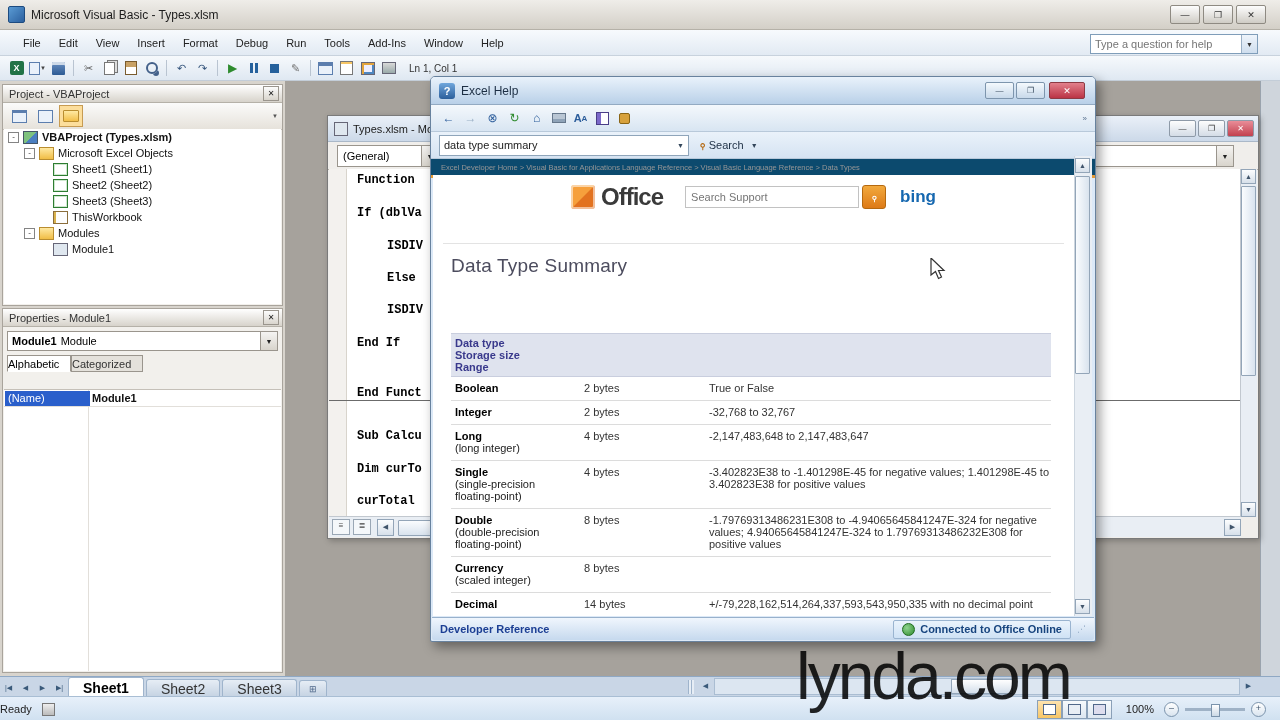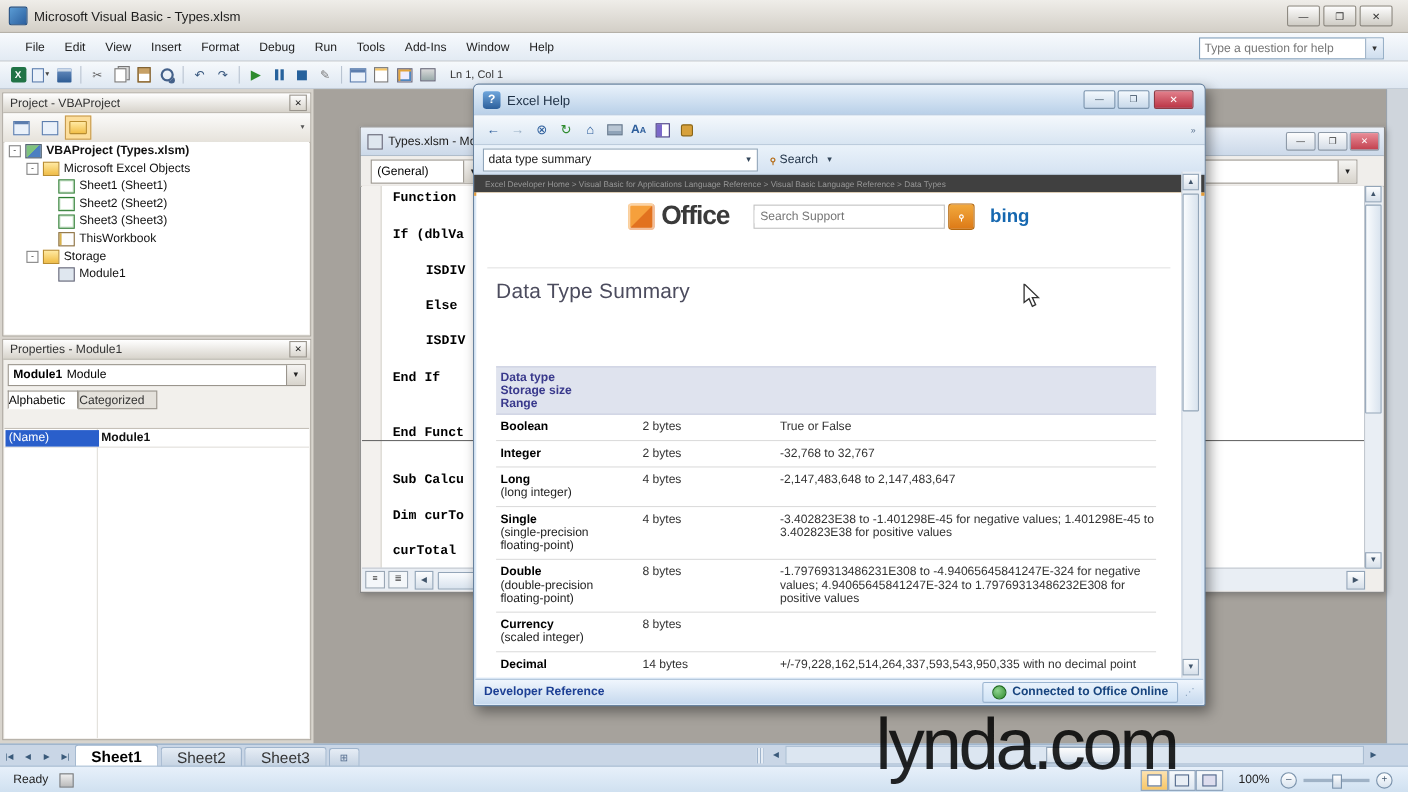--- a/index.html
+++ b/index.html
@@ -77,21 +77,21 @@
   .hmin,.hmax{width:27px;height:15px;border:1px solid #7d95ad;border-radius:2px;background:linear-gradient(#f4f9fd,#c8d9ea);font-size:8px;color:#33465a;display:flex;align-items:center;justify-content:center;margin-left:2px;}
   .hclose{width:34px;height:15px;border:1px solid #8c3a44;border-radius:2px;background:linear-gradient(#e2808c,#bb3445);color:#fff;font-size:9px;display:flex;align-items:center;justify-content:center;margin-left:4px;}
   .helptools{height:26px;background:linear-gradient(#f4f8fc,#d8e5f2);border-bottom:1px solid #b8c9da;display:flex;align-items:center;padding:0 8px;}
   .hti{width:19px;height:18px;display:flex;align-items:center;justify-content:center;font-size:12px;margin-right:3px;color:#2c5d9b;}
   .searchrow{height:26px;background:linear-gradient(#eaf2fa,#d5e3f2);border-bottom:1px solid #b8c9da;display:flex;align-items:center;padding:0 8px;}
   .hsearch{width:248px;height:19px;background:#fff;border:1px solid #8fa5ba;display:flex;align-items:center;}
   .hsearch input{border:0;outline:0;flex:1;font-size:11px;color:#222;padding:0 4px;font-family:"Liberation Sans",sans-serif;background:transparent;}
   .hdrop{width:15px;height:19px;display:flex;align-items:center;justify-content:center;font-size:7px;color:#33465a;}
   .searchlbl{font-size:11px;color:#1d2f44;margin:0 3px;}
   .mag{color:#b56a12;font-size:12px;margin-left:10px;font-weight:bold;transform:rotate(-45deg);}
-  .crumbrow{height:16px;background:#404040;display:flex;align-items:center;padding:0 20px 0 10px;}
+  .crumbrow{height:16px;background:#0c4a6e;display:flex;align-items:center;padding:0 20px 0 10px;}
   .crumbs{font-size:7.5px;color:#969696;white-space:nowrap;overflow:hidden;}
   .orangerule{height:3px;background:#e49b37;}
   .helpcontent{position:absolute;left:2px;right:21px;top:98px;bottom:25px;background:#fff;overflow:hidden;}
   .helpscroll{position:absolute;right:3px;top:79px;bottom:25px;width:17px;background:#e9eef4;border-left:1px solid #cdd6df;}
   .helpstatus{position:absolute;left:1px;right:1px;bottom:1px;height:23px;background:linear-gradient(#f0f6fd,#c6d9ee);border-top:1px solid #98b1cc;display:flex;align-items:center;padding:0 8px;border-radius:0 0 2px 2px;box-sizing:border-box;}
   .devref{font-size:11px;font-weight:bold;color:#1c3f94;}
   .connbox{margin-left:auto;height:17px;border:1px solid #9ab4d0;border-radius:2px;background:linear-gradient(#eaf3fc,#cfe2f5);display:flex;align-items:center;padding:0 8px;font-size:11px;font-weight:bold;color:#17447e;}
   .globe{width:11px;height:11px;border-radius:50%;background:radial-gradient(circle at 35% 35%,#8fd48f,#2e8b2e);border:1px solid #1e6b1e;margin-right:5px;}
 
   
@@ -117,21 +117,21 @@
   .tname{font-weight:bold;color:#000;display:block;}
   .tnote{display:block;color:#222;}
 
   
   .sheetrow{left:0;top:676px;width:1280px;height:20px;background:#c9d6e6;border-top:1px solid #8fa8c4;display:flex;align-items:flex-end;}
   .navbtn{width:15px;height:15px;margin:0 1px 2px 1px;display:flex;align-items:center;justify-content:center;font-size:7px;color:#3a5a7a;}
   .sheettab{height:17px;padding:0 14px;display:flex;align-items:center;font-size:14px;color:#333;background:linear-gradient(#e6edf5,#c4d2e2);border:1px solid #9fb4cc;border-bottom:0;border-radius:3px 3px 0 0;margin-right:2px;}
   .sheettab.active{background:#fff;font-weight:bold;color:#000;height:19px;}
   .instab{width:26px;height:16px;background:linear-gradient(#e6edf5,#c4d2e2);border:1px solid #9fb4cc;border-bottom:0;border-radius:3px 3px 0 0;display:flex;align-items:center;justify-content:center;font-size:9px;color:#50688a;}
   .statusbar{left:0;top:696px;width:1280px;height:24px;background:linear-gradient(#e7f0fa,#cfe0f0);border-top:1px solid #a9bed4;display:flex;align-items:center;}
-  .ready{font-size:11px;color:#222;margin-left:12px;}
+  .ready{font-size:11px;color:#222;margin-left:0;}
   .recicon{width:11px;height:11px;border:1px solid #777;background:linear-gradient(#eee,#bbb);margin-left:10px;}
   .viewgrp{display:flex;margin-left:auto;}
   .vbtn{width:23px;height:17px;border:1px solid #8aa0b8;background:linear-gradient(#f7fafc,#dce6f0);display:flex;align-items:center;justify-content:center;}
   .vbtn.on{background:linear-gradient(#fde3b0,#f7c666);}
   .vglyph{width:11px;height:9px;border:1px solid #51688a;background:#fff;}
   .zoomtxt{font-size:11px;color:#222;margin:0 10px 0 14px;}
   .zslider{display:flex;align-items:center;margin-right:14px;}
   .zbtn{width:13px;height:13px;border-radius:50%;border:1px solid #7b93ac;background:linear-gradient(#fff,#d9e4ef);font-size:9px;line-height:11px;text-align:center;color:#445970;}
   .ztrack{width:60px;height:3px;background:#9fb2c6;margin:0 6px;position:relative;}
   .zthumb{position:absolute;left:26px;top:-4px;width:7px;height:11px;background:linear-gradient(#fff,#cdd9e6);border:1px solid #7b93ac;}
@@ -271,21 +271,21 @@
         <span class="ticon i-sheet"></span>
         <span>Sheet3 (Sheet3)</span>
       </div>
       <div class="trow2" style="padding-left:49px;">
         <span class="ticon i-book"></span>
         <span>ThisWorkbook</span>
       </div>
       <div class="trow2" style="padding-left:20px;">
         <span class="expander">-</span>
         <span class="ticon i-fold"></span>
-        <span>Storage</span>
+        <span>Modules</span>
       </div>
       <div class="trow2" style="padding-left:49px;">
         <span class="ticon i-mod"></span>
         <span>Module1</span>
       </div>
     </div>
   </div>
 
   <div class="abs panel" style="left:2px;top:308px;width:281px;height:365px;">
     <div class="panelhead">

